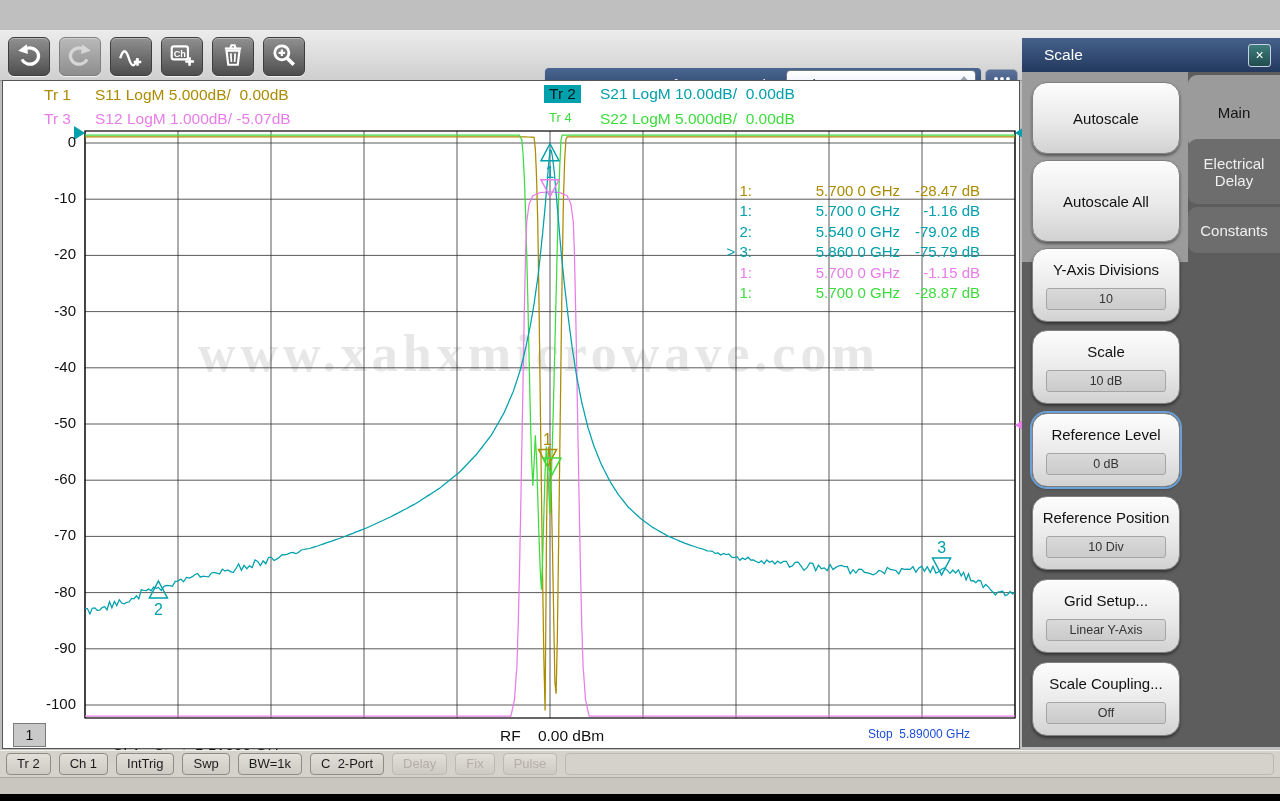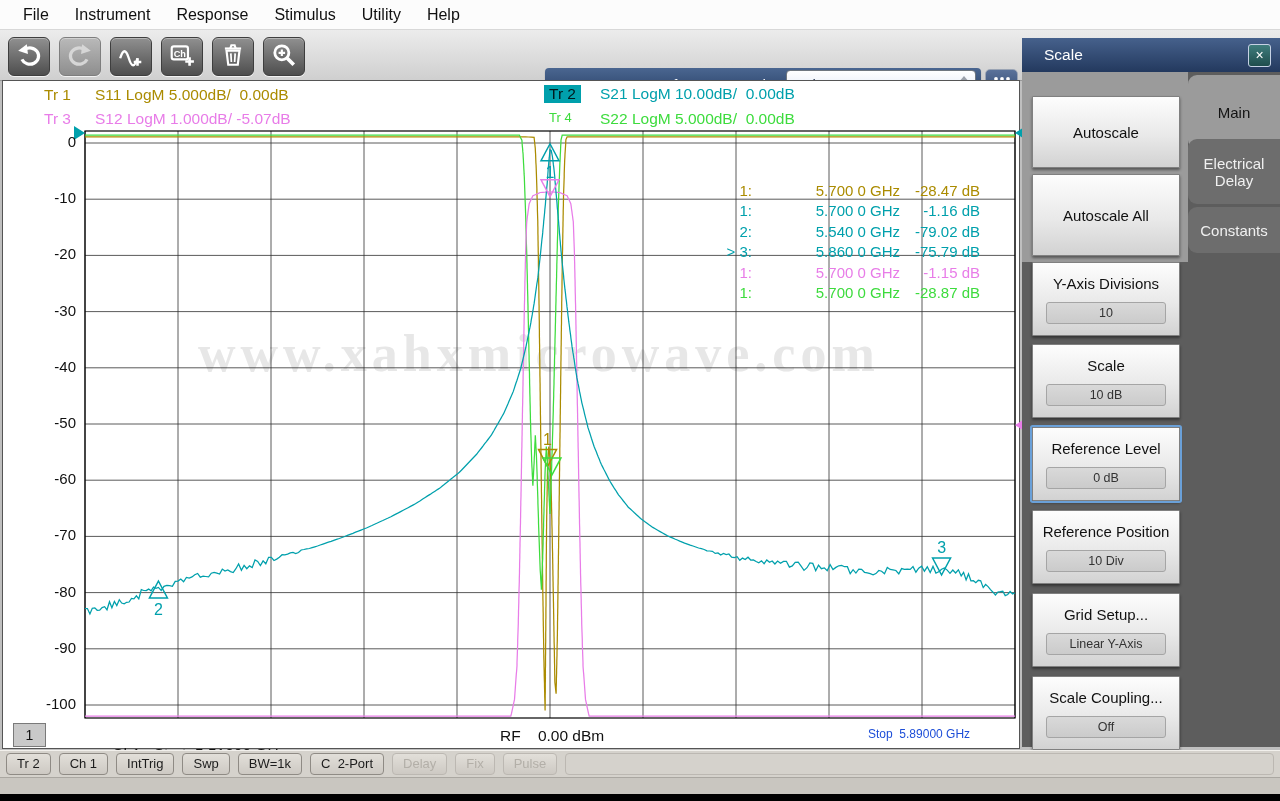--- a/index.html
+++ b/index.html
@@ -48,50 +48,42 @@
   .panel-title{position:absolute;left:0;top:0;width:100%;height:34px;background:linear-gradient(#46618c,#23395e);
                display:flex;align-items:center;}
   .panel-title .t{color:#fff;font-size:15.5px;padding-left:22px;flex:1;}
   .closebox{width:21px;height:21px;margin-right:9px;border:1px solid #c6d2e4;border-radius:3px;
             background:linear-gradient(#3f7d7d,#1f4d4d);color:#fff;font-size:14px;text-align:center;line-height:20px;}
   .light-zone{position:absolute;left:0;top:34px;width:166px;height:190px;background:#9b9b9b;}
   .ptab{position:absolute;left:166px;width:92px;border-radius:9px 0 0 9px;display:flex;align-items:center;justify-content:center;
         text-align:center;font-size:15px;}
   .ptab.sel{background:#9b9b9b;color:#141414;}
   .ptab.unsel{background:#6d6d6d;color:#f0f0f0;}
-  .pbtn{position:absolute;left:10px;width:146px;border-radius:1px;border:1px solid #808080;
+  .pbtn{position:absolute;left:10px;width:146px;border-radius:15px;border:1px solid #808080;
         background:linear-gradient(#fdfdfd 0%,#e9e9e9 55%,#d2d2d2 100%);box-shadow:0 2px 3px rgba(0,0,0,.45);
-        display:flex;flex-direction:column;align-items:center;justify-content:center;margin-top:14px;}
+        display:flex;flex-direction:column;align-items:center;justify-content:center;}
   .pbtn.sel{box-shadow:0 0 0 2px #6aa0d8,0 2px 3px rgba(0,0,0,.45);}
   .pbtn .pl{font-size:15px;color:#111;text-align:center;line-height:19px;padding:0 6px;}
   .pbtn .pv{width:118px;height:20px;margin-top:9px;border:1px solid #a5a5a5;border-radius:3px;
             background:linear-gradient(#d9d9d9,#cbcbcb);font-size:12.5px;color:#333;text-align:center;line-height:20px;}
   
   .statusbar{position:absolute;left:0;top:750px;width:1280px;height:27px;background:#d5d2cc;border-top:1px solid #f2f0ec;
              display:flex;align-items:center;gap:8px;padding:0 6px;box-sizing:border-box;z-index:5;}
   .st-btn{height:20px;line-height:20px;border:1px solid #8f8b85;border-radius:4px;padding:0 10px;
           background:linear-gradient(#e2dfd9,#cdc9c3);font-size:13px;color:#1c1c1c;white-space:pre;}
   .st-btn.disabled{color:#b3afa8;border-color:#bcb8b2;}
   .st-fill{flex:1;height:20px;border:1px solid #bcb8b2;border-radius:4px;}
   .strip2{position:absolute;left:0;top:777px;width:1280px;height:17px;background:#c9c6c0;border-top:1px solid #aaa7a1;z-index:5;}
   .blackbar{position:absolute;left:0;top:794px;width:1280px;height:7px;background:#000;z-index:5;}
 </style>
 </head>
 <body>
 
 <div class="screen">
 
-  <div class="menubar">
-      <div class="menu-item">File</div>
-      <div class="menu-item">Instrument</div>
-      <div class="menu-item">Response</div>
-      <div class="menu-item">Stimulus</div>
-      <div class="menu-item">Utility</div>
-      <div class="menu-item">Help</div>
-    </div>
 
   <div class="toolbar">
     <div class="tb-row">
       <div class="tb-btn">
         <span>
           <svg width="26" height="26" viewBox="0 0 24 24">
               <path d="M8 7 a8 7.5 0 1 1 -2.5 9" fill="none" stroke="#fff" stroke-width="3"></path>
               <polygon points="10,2 2,8 11,11" fill="#fff"></polygon>
             </svg>
         </span>

